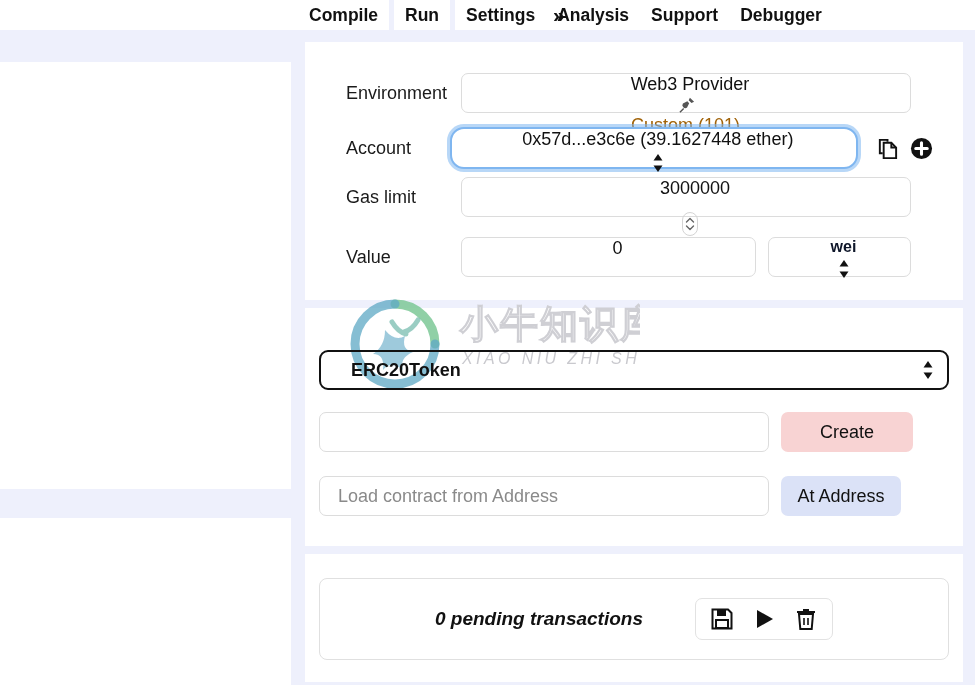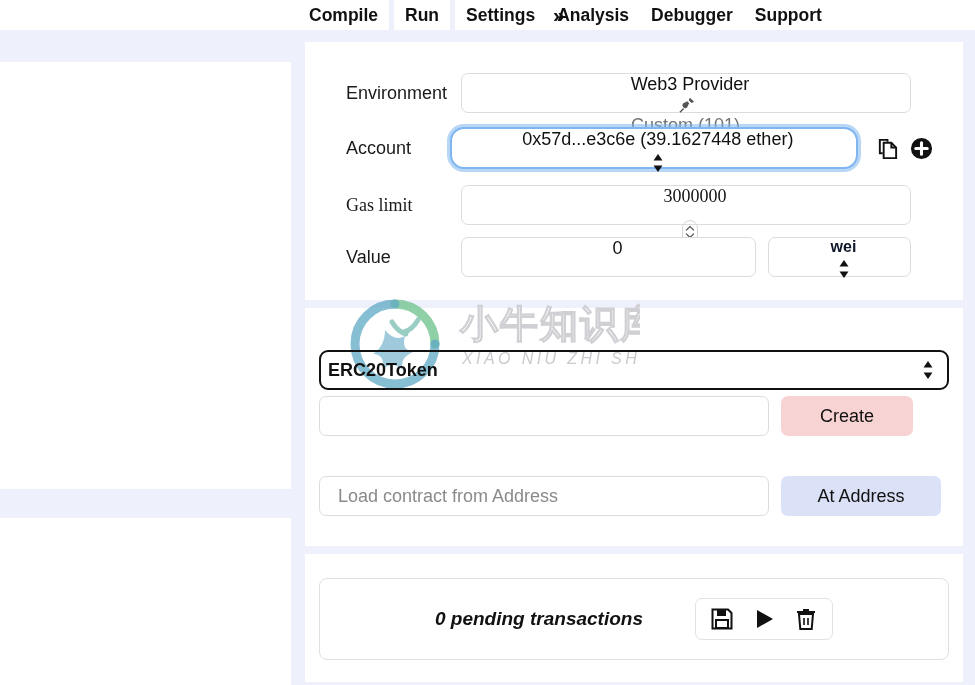--- a/index.html
+++ b/index.html
@@ -43,39 +43,39 @@
 
   .panel { position: absolute; left: 14px; width: 658px; background: #ffffff; }
   .panel-settings { top: 12px;  height: 258px; }
   .panel-deploy   { top: 278px; height: 238px; }
   .panel-pending  { top: 524px; height: 128px; }
 
   
   .row { position: absolute; left: 0; width: 628px; height: 46px; display: flex; align-items: center; }
   .r1 { top: 28px; }
   .r2 { top: 83px; }
-  .r3 { top: 140px; font-family: Liberation Serif, serif; }
+  .r3 { top: 132px; }
   .r4 { top: 192px; }
 
   .lbl {
     width: 156px; padding-left: 41px;
     font-size: 18px; color: #1a1a1a; font-weight: normal; white-space: nowrap;
   }
 
   .ctrl {
     position: relative; height: 40px;
     border: 1px solid #dcdcdc; border-radius: 7px; background: #fff;
     display: flex; align-items: center; flex-direction: column;
   }
 
   
   .env-select { width: 450px; padding: 0 10px 0 18px; cursor: pointer; }
   .env-name { font-size: 18px; color: #111; flex: 1; white-space: nowrap; }
   .env-plug { width: 22px; height: 20px; margin-right: 7px; flex-shrink: 0; }
-  .env-custom { font-size: 18px; color: #737373; white-space: nowrap; margin-right: 9px; }
+  .env-custom { font-size: 18px; color: #a16207; white-space: nowrap; margin-right: 9px; }
   .acct-select {
     width: 450px; padding: 0 10px 0 18px; cursor: pointer;
     border: 2px solid #7fb6f0; border-radius: 14px;
     box-shadow: 0 0 0 3px rgba(125,182,240,.55);
     height: 42px;
   }
   .acct-text { font-size: 18px; color: #111; flex: 1; white-space: nowrap; }
   .acct-icons { display: flex; align-items: center; gap: 11px; margin-left: 18px; }
 
   
@@ -89,42 +89,42 @@
   .unit-select { width: 143px; margin-left: 12px; padding: 0 10px 0 18px; cursor: pointer; }
   .unit-text { font-size: 16px; font-weight: bold; color: #0f172a; flex: 1; }
 
   
   .arrows { width: 14px; height: 26px; flex-shrink: 0; cursor: pointer; }
 
   
   .contract-select {
     position: absolute; left: 14px; top: 42px; width: 630px; height: 40px;
     border: 2.5px solid #111; border-radius: 9px; background: transparent;
-    display: flex; align-items: center; padding: 0 12px 0 7px; cursor: pointer;
+    display: flex; align-items: center; padding: 0 12px 0 30px; cursor: pointer;
     z-index: 4;
   }
   .contract-name { font-size: 18px; font-weight: bold; color: #111; flex: 1; }
 
   .deploy-row { position: absolute; left: 14px; display: flex; align-items: center; }
-  .dr1 { top: 88px; }
+  .dr1 { top: 104px; }
   .dr2 { top: 168px; }
   .deploy-input {
     width: 450px; height: 40px;
     border: 1px solid #dcdcdc; border-radius: 7px; background: #fff;
     display: flex; align-items: center; padding-left: 18px;
   }
   .deploy-ph { font-size: 18px; color: #8a8a8a; }
   .btn {
     height: 40px; margin-left: 12px; border: none; border-radius: 7px;
     font-size: 18px; color: #111; cursor: pointer;
     display: flex; align-items: center; justify-content: center;
     font-family: "Liberation Sans", sans-serif;
   }
   .btn-create { width: 132px; background: #f8d3d3; }
-  .btn-at { width: 160px; background: #dbe2f7; }
+  .btn-at { width: 120px; background: #dbe2f7; }
 
   
   .pending-box {
     position: absolute; left: 14px; top: 24px; width: 630px; height: 82px;
     border: 1px solid #e0e0e0; border-radius: 8px;
     display: flex; align-items: center; justify-content: center; gap: 52px;
   }
   .pending-text { font-size: 19px; font-style: italic; font-weight: bold; color: #111; }
   .icon-group {
     border: 1px solid #e2e2e2; border-radius: 7px;
@@ -150,22 +150,22 @@
   </div>
 
   <div class="tabbar">
     <div class="chev">»</div>
     <div class="tab first">Compile</div>
     <div class="tab-gap-a"></div>
     <div class="tab">Run</div>
     <div class="tab-gap-b"></div>
     <div class="tab">Settings</div>
     <div class="tab">Analysis</div>
+    <div class="tab">Support</div>
     <div class="tab">Debugger</div>
-    <div class="tab">Support</div>
   </div>
 
   <div class="main-col">
 
     <div class="panel panel-settings">
 
       <div class="row r1">
         <div class="lbl">Environment</div>
         <div class="ctrl env-select">
           <span class="env-name">Web3 Provider</span>

